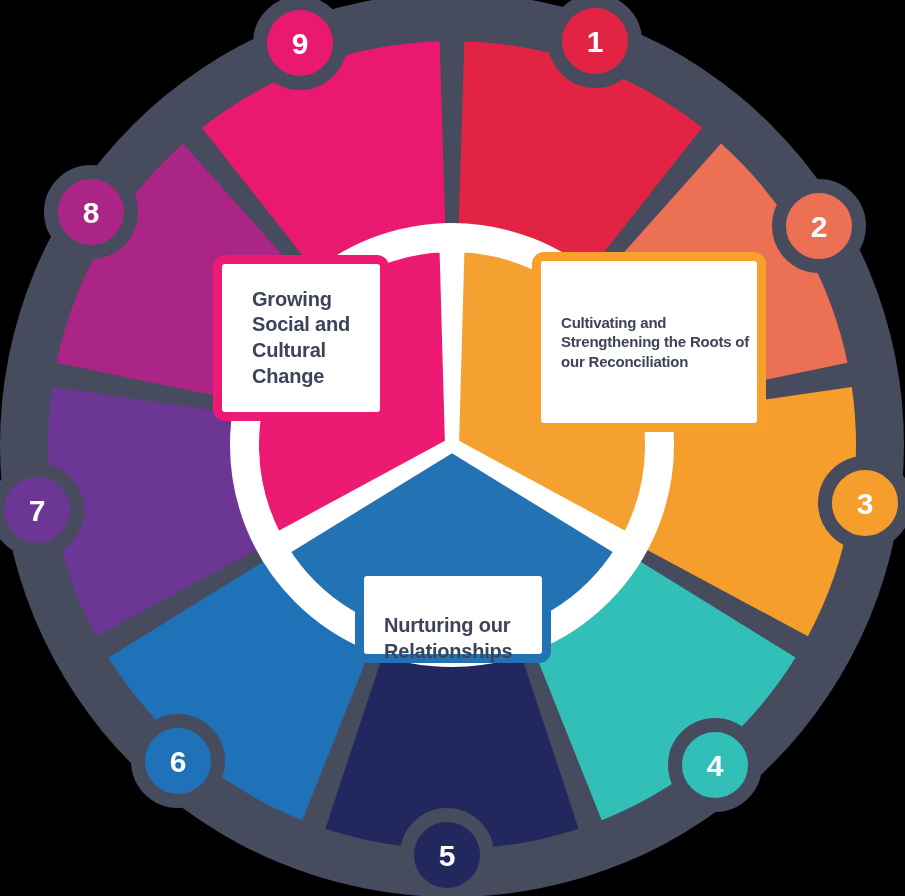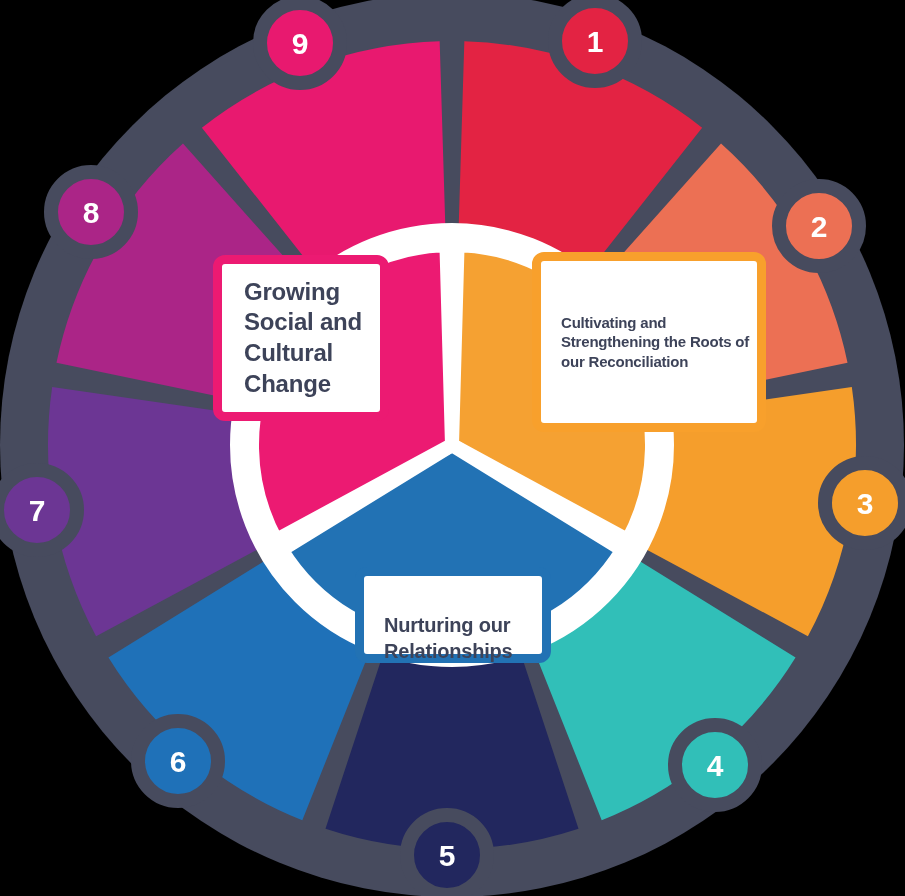--- a/index.html
+++ b/index.html
@@ -41,21 +41,21 @@
     letter-spacing: -0.2px;
   }
   #label-growing {
     left: 213px;
     top: 255px;
     width: 176px;
     height: 166px;
     border: 9px solid #ec1a72;
     padding: 14px 0 14px 22px;
   }
-  #label-growing .label-text { font-size: 24px; }
+  #label-growing .label-text { font-size: 20px; margin-left: 8px; }
   #label-cultivating {
     left: 532px;
     top: 252px;
     width: 234px;
     height: 180px;
     border: 9px solid #f8a02c;
     padding: 14px 0 14px 20px;
   }
   #label-cultivating .label-text { font-size: 15px; }
   #label-nurturing {

